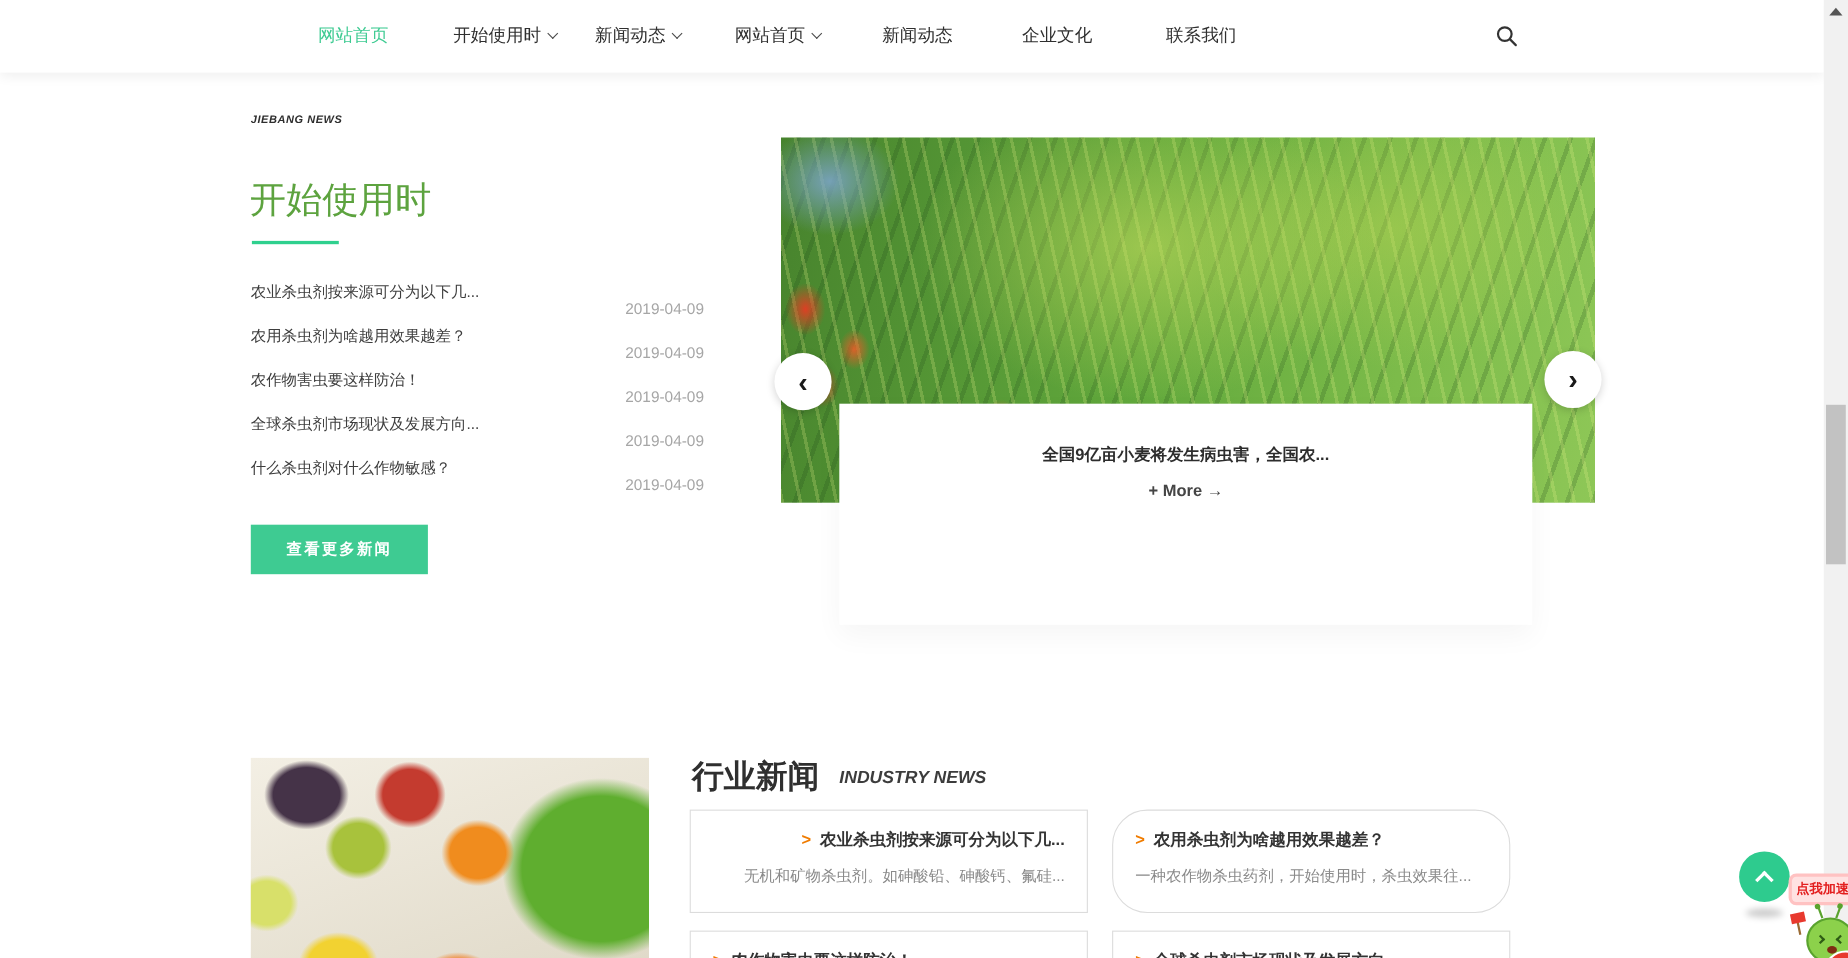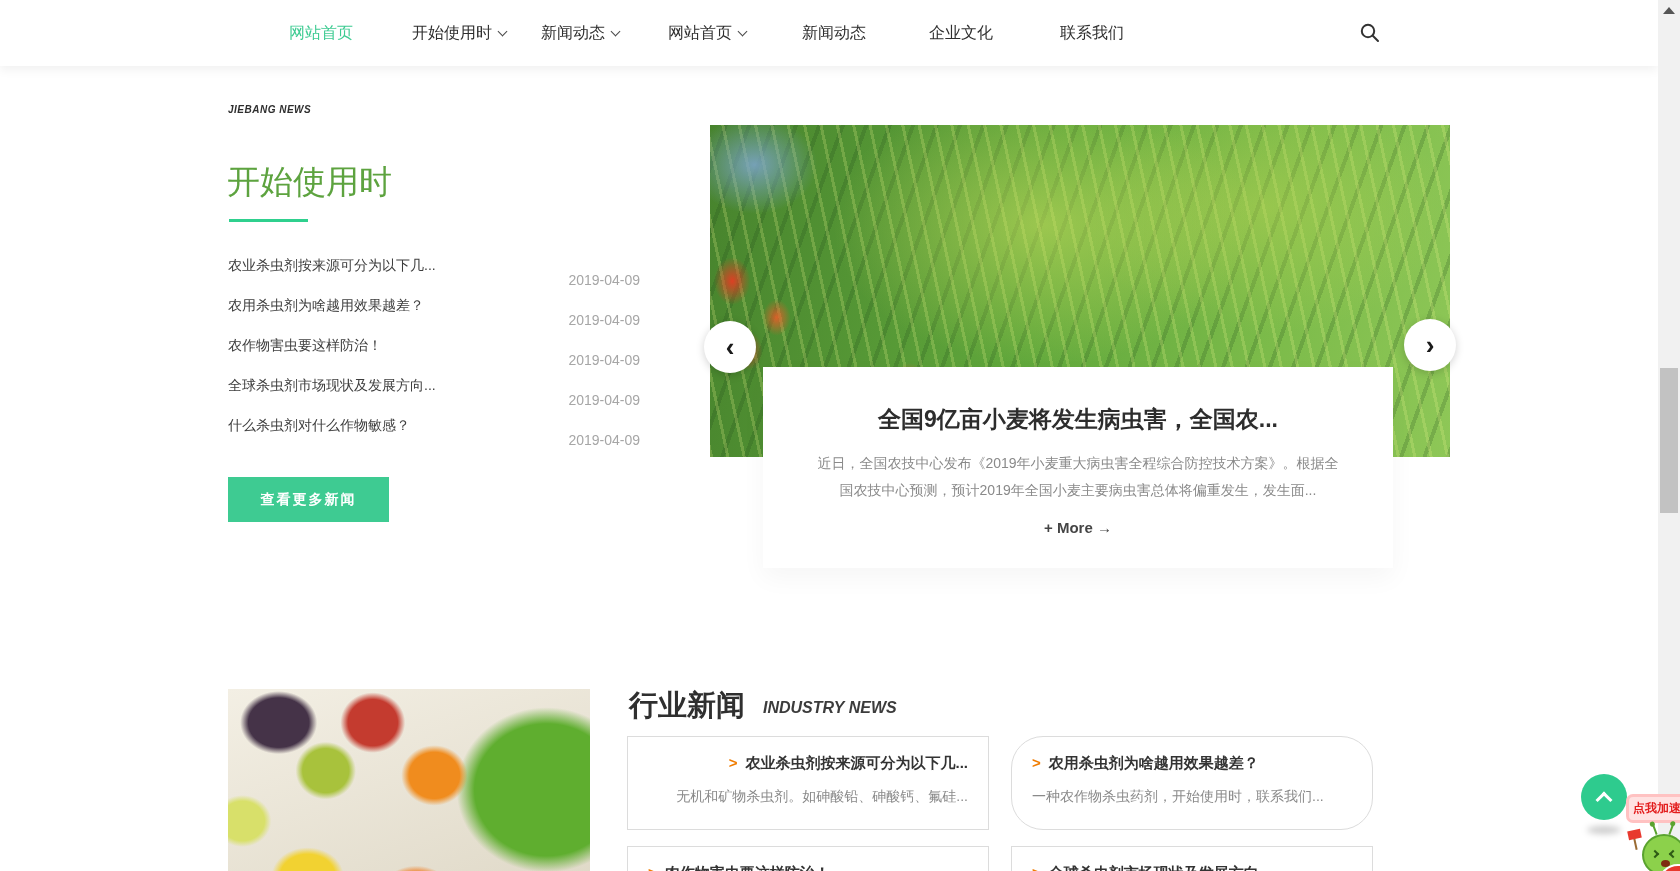--- a/index.html
+++ b/index.html
@@ -47,21 +47,21 @@
       repeating-linear-gradient(-70deg, rgba(30,70,25,.2) 0 4px, rgba(30,70,25,0) 4px 22px),
       linear-gradient(100deg,#47832d,#61a83c 45%,#7cbb4a 75%,#8ec757);
   }
   .arrow-btn { position:absolute; width:52px; height:52px; border-radius:50%; background:#fff;
                box-shadow:0 2px 8px rgba(0,0,0,.18); display:flex; align-items:center; justify-content:center;
                font-size:26px; font-weight:700; color:#1a1a1a; cursor:pointer; z-index:6; line-height:1; }
   .arrow-prev { left:-6px; top:196px; }
   .arrow-next { left:694px; top:194px; }
   .carousel-card { position:absolute; left:53px; top:242px; width:630px; height:201px; background:#fff;
                    text-align:center; z-index:4; box-shadow:0 10px 24px rgba(0,0,0,.04); }
-  .cc-title { padding-top:37px; font-size:23px; font-weight:700; color:#2d2d2d; cursor:pointer; }
+  .cc-title { padding-top:37px; font-size:15px; font-weight:700; color:#2d2d2d; cursor:pointer; }
   .cc-body { margin:15px auto 0; width:532px; font-size:14px; color:#8a8a8a; line-height:27px; text-align:center; }
   .cc-more { margin-top:15px; font-size:15px; color:#454545; font-weight:600; cursor:pointer; }
 
   
   .fruit-image { position:absolute; left:228px; top:689px; width:362px; height:240px;
     background:
       radial-gradient(55px 45px at 14% 14%, #453348 0 55%, rgba(69,51,72,0) 70%),
       radial-gradient(45px 42px at 40% 14%, #c43b2f 0 55%, rgba(196,59,47,0) 72%),
       radial-gradient(42px 40px at 27% 34%, #a8c23c 0 55%, rgba(168,194,60,0) 72%),
       radial-gradient(46px 42px at 57% 36%, #f08c1e 0 55%, rgba(240,140,30,0) 72%),
@@ -170,40 +170,39 @@
 <div class="carousel">
   <div class="carousel-image"></div>
   <div class="arrow-btn arrow-prev">
       <span>‹</span>
     </div>
   <div class="arrow-btn arrow-next">
       <span>›</span>
     </div>
   <div class="carousel-card">
     <div class="cc-title">全国9亿亩小麦将发生病虫害，全国农...</div>
-    <div class="cc-body">近日，全国农技中心发布《2019年小麦重大病虫害全程综合防控技术方案》。根据全国农技中心预测，预计2019年全国小麦主要病虫害总体将偏重发生，发生面...</div>
     <div class="cc-more">+ More →</div>
   </div>
 </div>
 
 <div class="fruit-image"></div>
 <h2 class="ind-title">行业新闻</h2>
 <div class="ind-sub">INDUSTRY NEWS</div>
 
 <div class="ind-card c0">
   <div class="ic-title">
     <span class="ic-arrow">&gt;</span><span>农业杀虫剂按来源可分为以下几...</span>
   </div>
   <div class="ic-excerpt">无机和矿物杀虫剂。如砷酸铅、砷酸钙、氟硅...</div>
 </div>
 <div class="ind-card c1">
   <div class="ic-title">
     <span class="ic-arrow">&gt;</span><span>农用杀虫剂为啥越用效果越差？</span>
   </div>
-  <div class="ic-excerpt">一种农作物杀虫药剂，开始使用时，联系我们...</div>
+  <div class="ic-excerpt">一种农作物杀虫药剂，开始使用时，杀虫效果往...</div>
 </div>
 <div class="ind-card c2">
   <div class="ic-title">
     <span class="ic-arrow">&gt;</span><span>农作物害虫要这样防治！</span>
   </div>
 </div>
 <div class="ind-card c3">
   <div class="ic-title">
     <span class="ic-arrow">&gt;</span><span>全球杀虫剂市场现状及发展方向...</span>
   </div>

